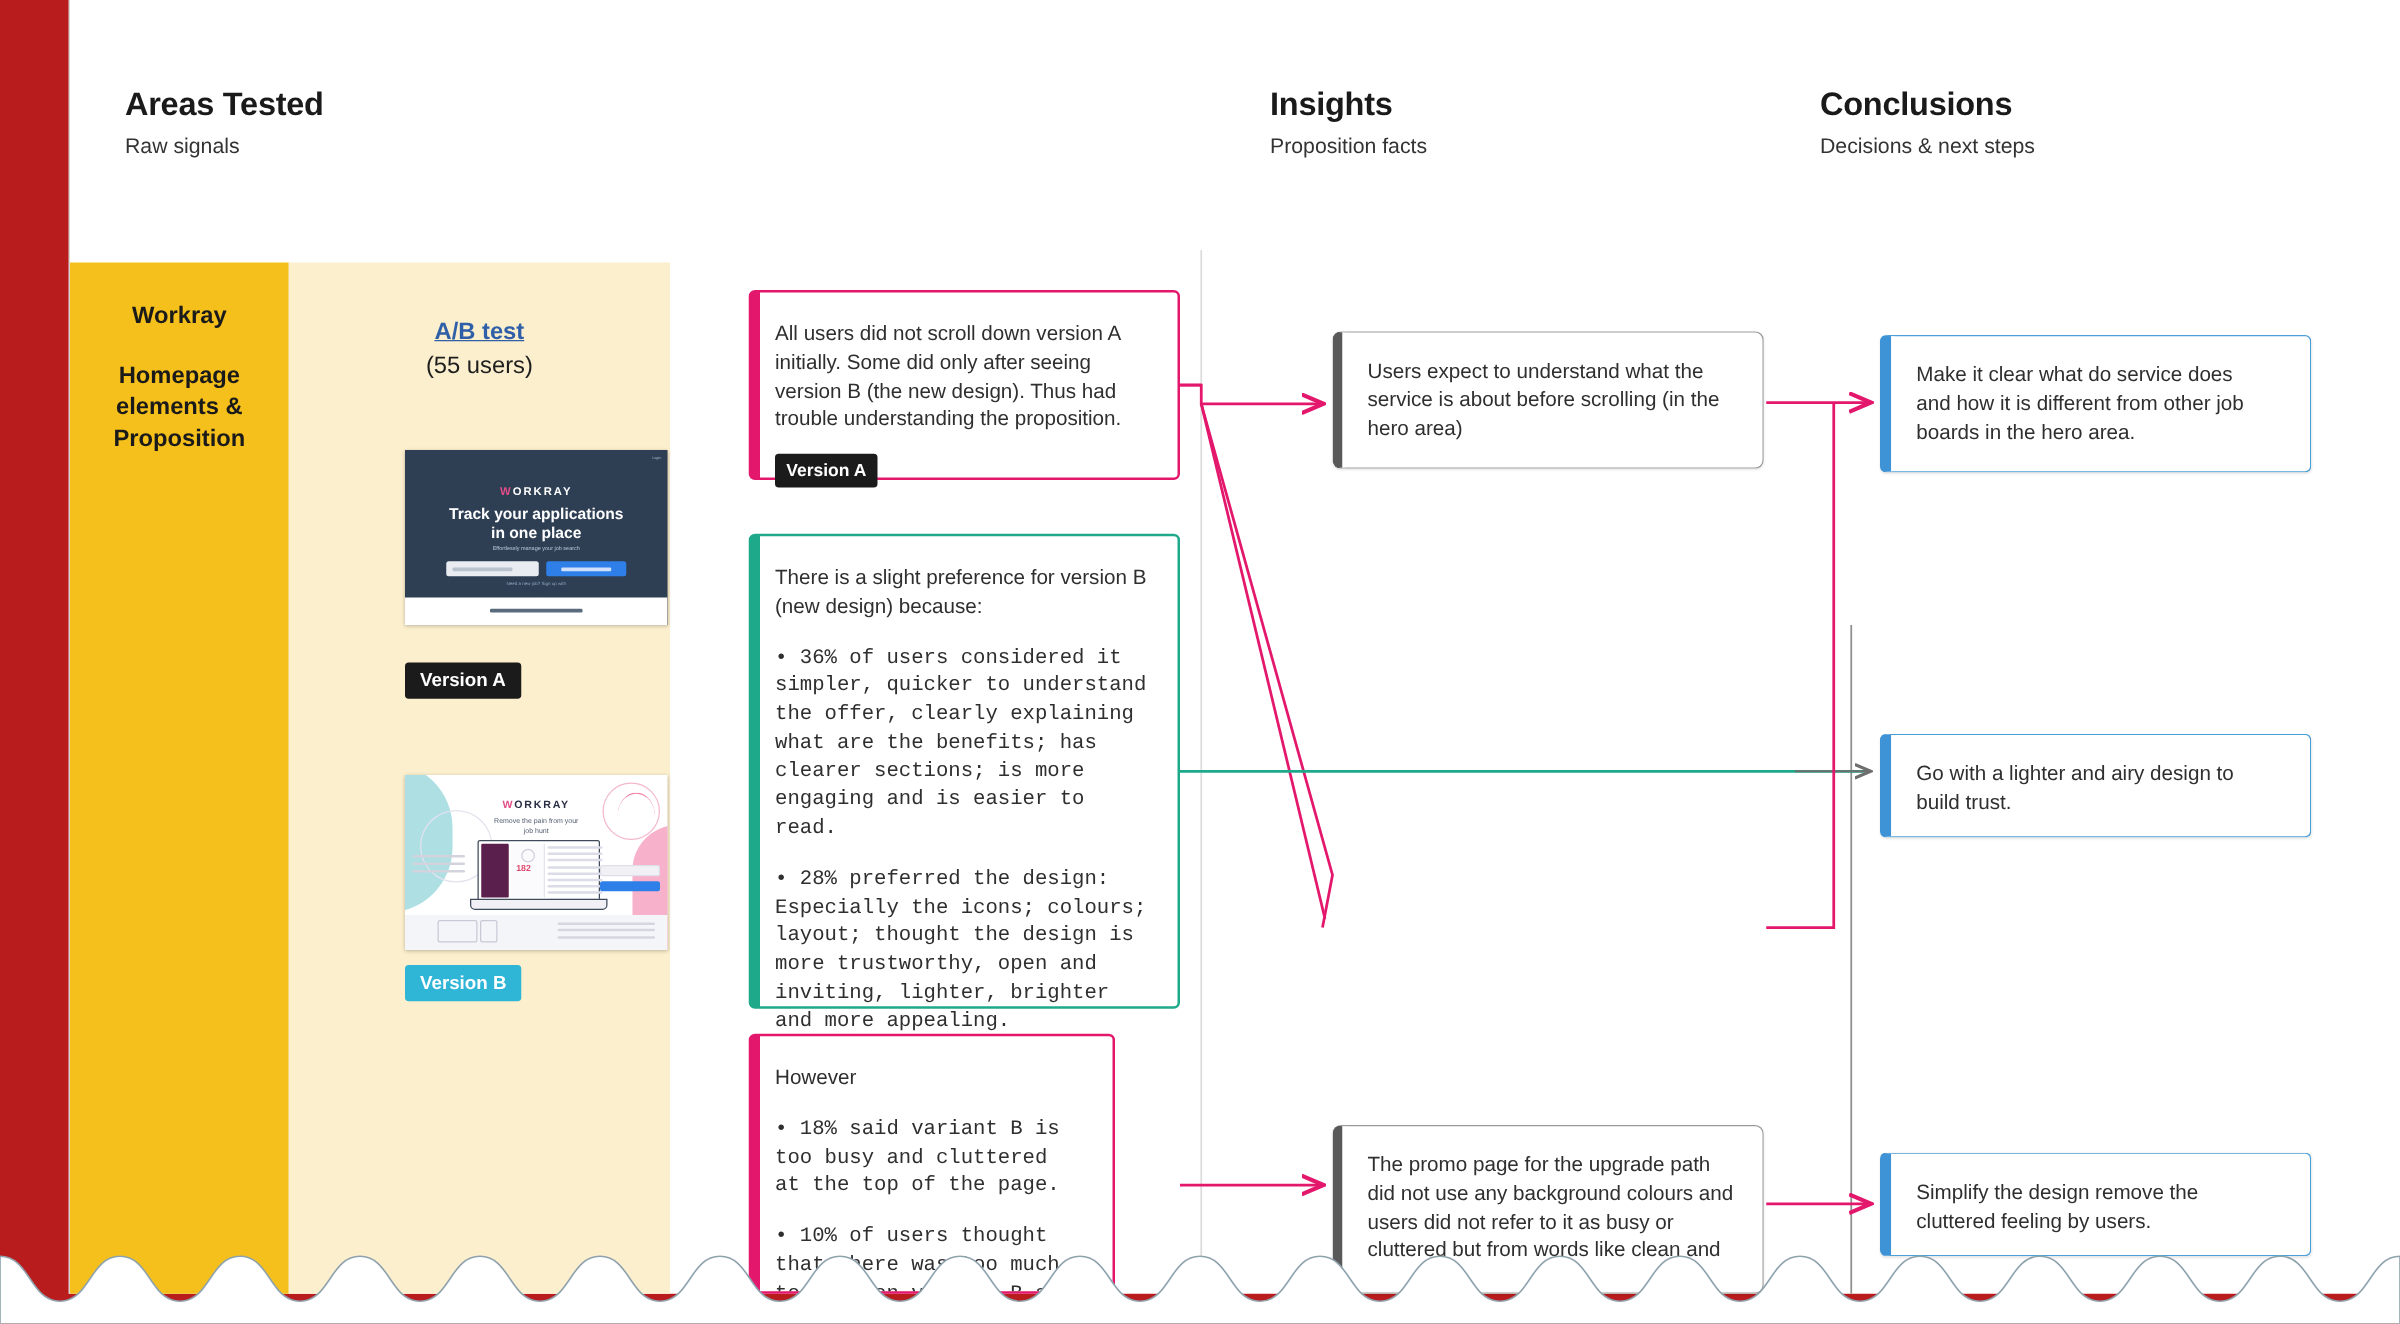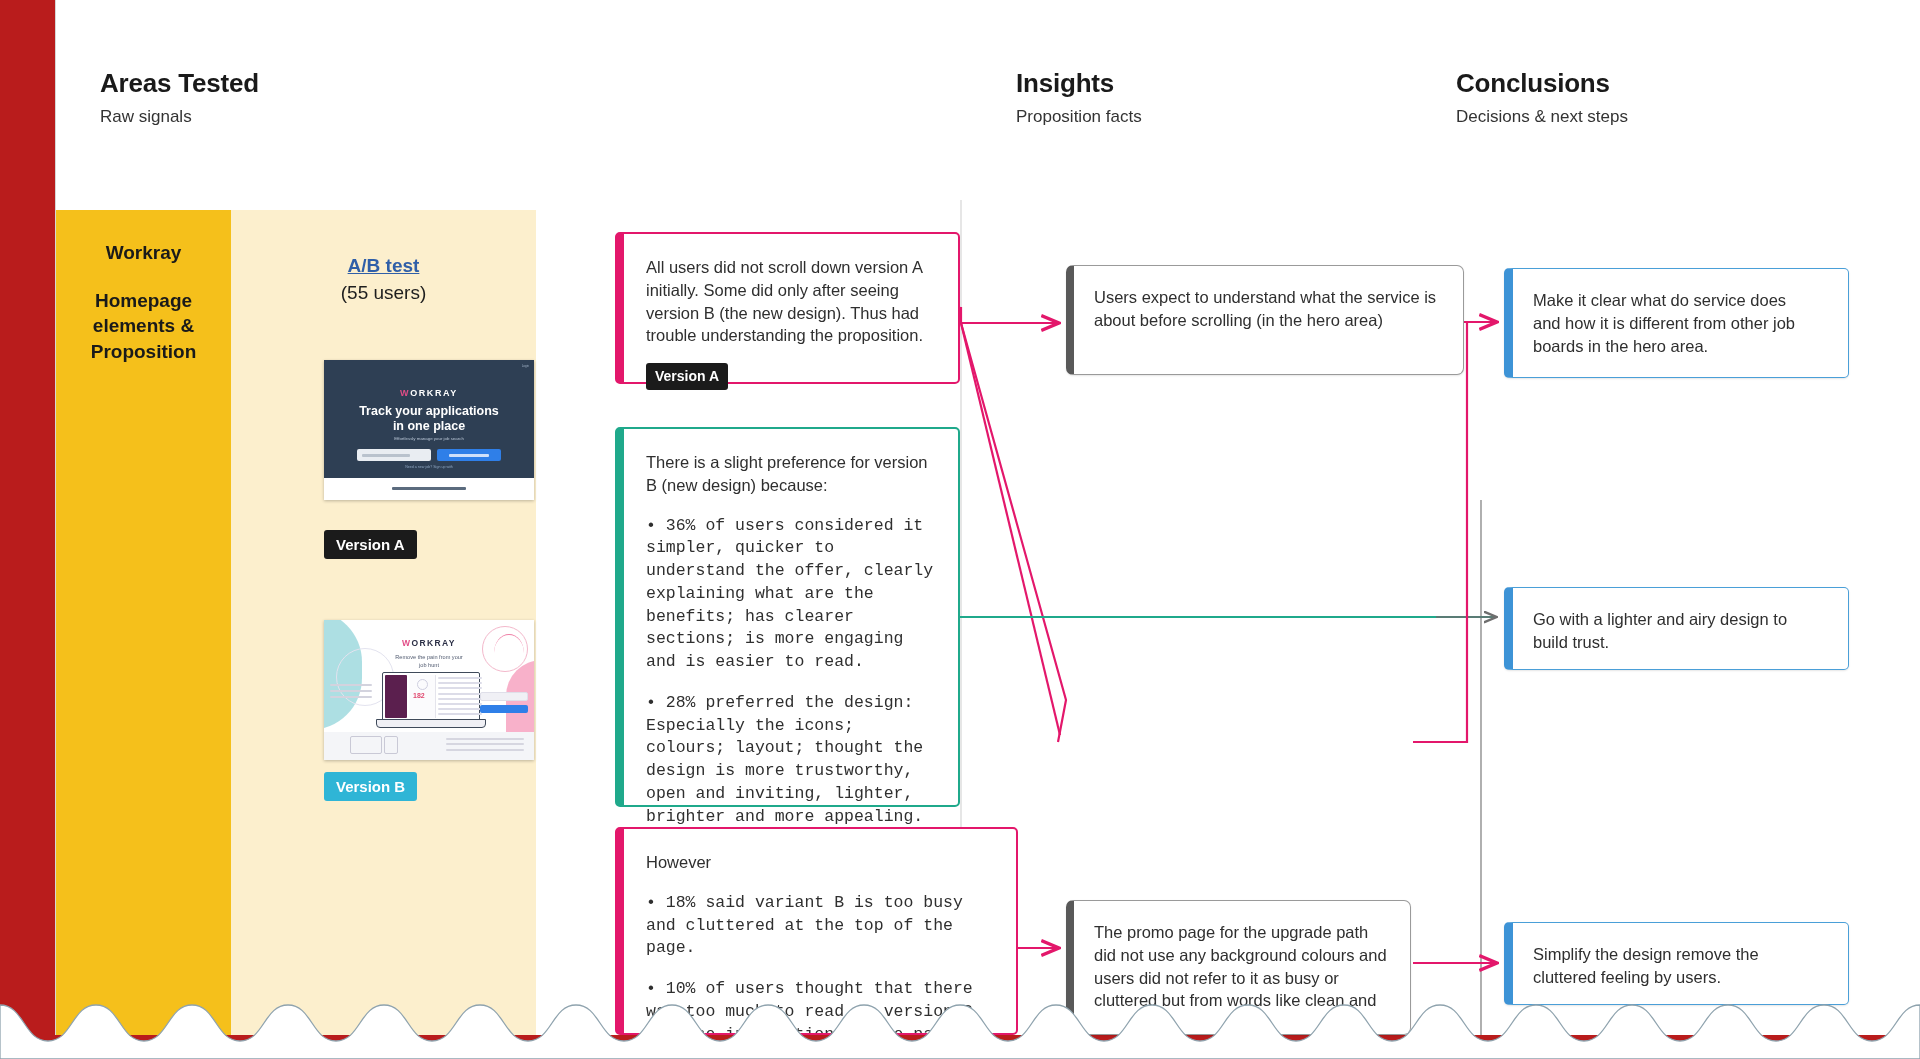--- a/index.html
+++ b/index.html
@@ -138,42 +138,41 @@
   
   .card{
     position:absolute;background:#ffffff;box-sizing:border-box;
     font-size:16.5px;line-height:1.38;color:#2f2f2f;
   }
   .card p{margin:0;}
   .card p + p{margin-top:18px;font-family:Liberation Mono, monospace;}
 
   .fact-card{
     border:2.5px solid #e3176b;border-left-width:9px;border-radius:5px;
-    padding:22px 24px 20px 22px;
-    margin-left:16px;
+    padding:22px 24px 20px 12px;
   }
   .fact-card.teal{border-color:#1fa98b;border-left-color:#1fa98b;}
 
   #fact-1{left:543px;top:232px;width:345px;height:152px;}
   #fact-2{left:543px;top:427px;width:345px;height:380px;}
-  #fact-3{left:543px;top:827px;width:403px;height:208px;overflow:hidden;}
+  #fact-3{left:543px;top:827px;width:293px;height:208px;overflow:hidden;}
 
   .inline-pill{
     display:inline-block;font-size:14px;font-weight:bold;color:#ffffff;
     padding:4px 9px;border-radius:3px;margin-top:16px;
   }
   .inline-pill.dark{background:#1b1b1b;}
   .inline-pill.teal{background:#2fb5d6;}
 
   .insight-card{
     border:1.6px solid #9a9a9a;border-left:8px solid #595959;border-radius:7px;
     padding:20px 22px 18px 20px;
     box-shadow:0 1px 2px rgba(0,0,0,.10);
   }
-  #ins-1{left:1010px;top:265px;width:398px;height:110px;}
+  #ins-1{left:1010px;top:265px;width:345px;height:110px;}
   #ins-2{left:1010px;top:680px;width:345px;height:125px;}
   #ins-3{left:1010px;top:900px;width:345px;height:135px;overflow:hidden;}
 
   .conclusion-card{
     border:1.6px solid #4a9fd8;border-left:9px solid #3d93d6;border-radius:5px;
     padding:20px 38px 18px 20px;
     box-shadow:0 1px 2px rgba(0,0,0,.10);
   }
   #con-1{left:1448px;top:268px;width:345px;height:110px;}
   #con-2{left:1448px;top:587px;width:345px;height:83px;}

